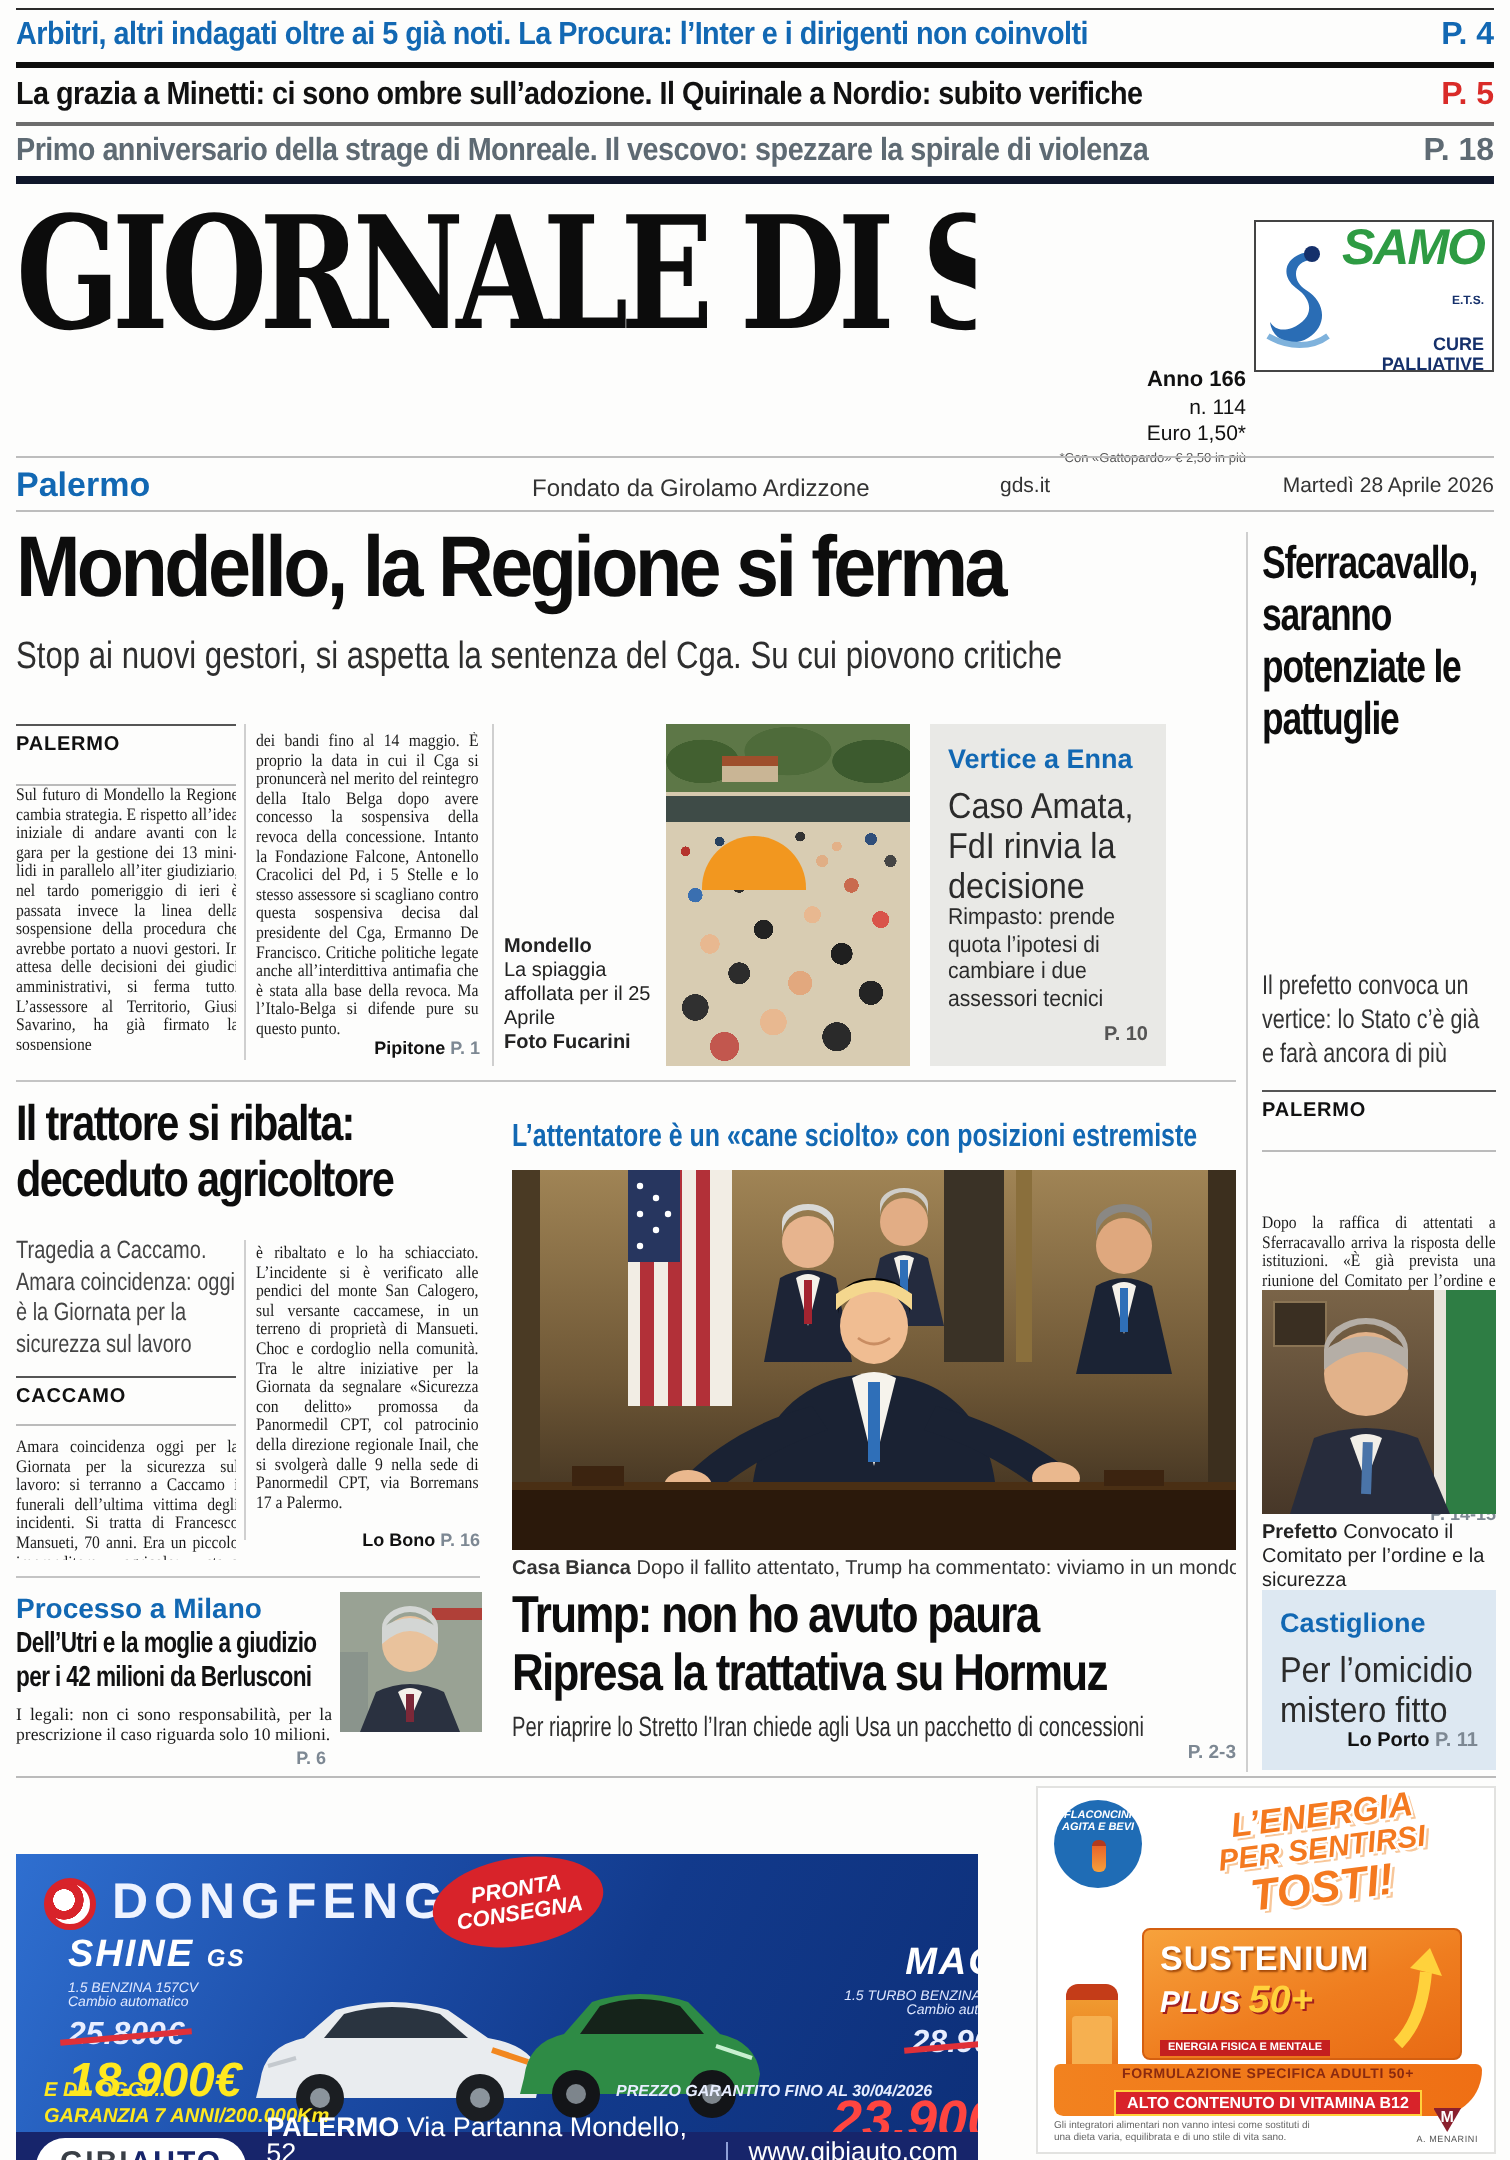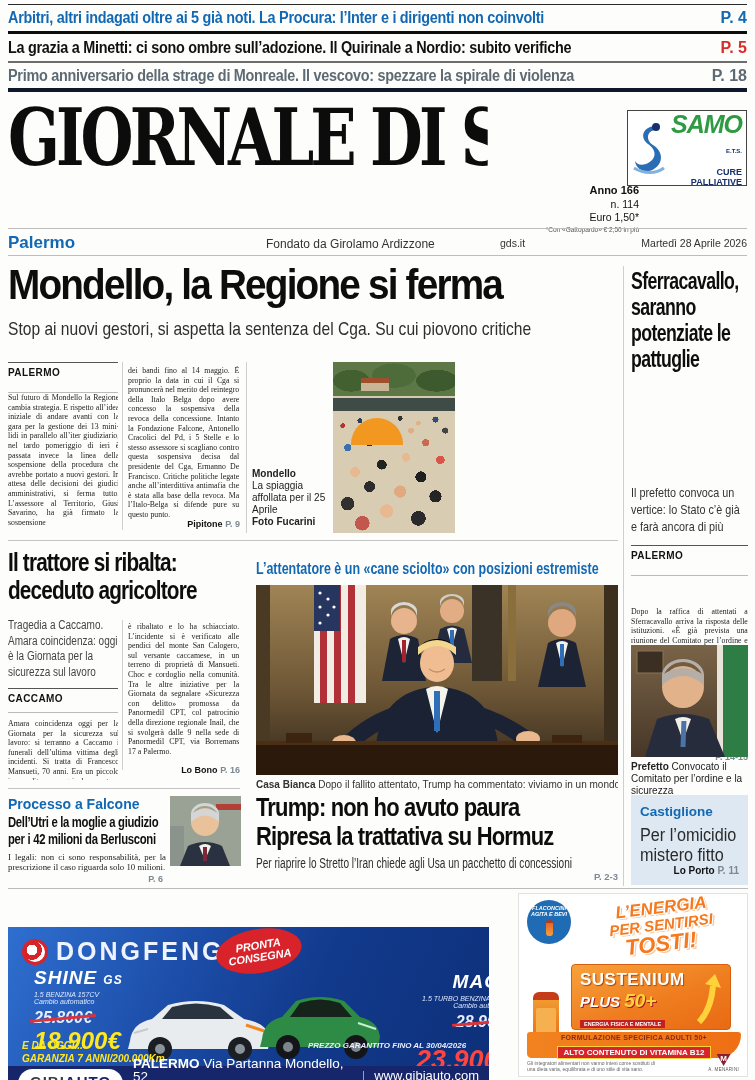--- a/index.html
+++ b/index.html
@@ -20,21 +20,21 @@
 
   
   .masthead-title { position:absolute; left:8px; top:98px; width:615px; height:84px; overflow:hidden;
     font-family:"DejaVu Serif", serif; font-weight:bold; font-size:78px; line-height:80px; letter-spacing:-5px;
     color:#0c0c0c; white-space:nowrap; transform:scaleX(.78); transform-origin:left top; }
   .samo-box { position:absolute; right:8px; top:110px; width:120px; height:76px; border:1px solid #444; background:#fff; display:flex; align-items:center; padding:4px; }
   .samo-right { flex:1; text-align:right; }
   .samo-name { font-weight:bold; font-style:italic; font-size:25px; color:#2e9b43; letter-spacing:-1px; }
   .samo-ets { font-size:6px; color:#15306b; font-weight:bold; }
   .samo-tag { font-size:9px; font-weight:bold; color:#15306b; margin-top:10px; }
-  .edition { position:absolute; right:116px; top:184px; text-align:right; line-height:1.25; }
+  .edition { position:absolute; right:132px; top:184px; text-align:right; line-height:1.25; }
   .ed-anno { font-weight:bold; font-size:11px; }
   .ed-n, .ed-euro { font-size:10.5px; }
   .ed-note { font-size:6.5px; color:#555; margin-top:2px; }
 
   
   .folio { position:absolute; left:8px; right:8px; top:228px; height:28px; border-top:1px solid #bdbdbd; border-bottom:1px solid #bdbdbd; }
   .folio-city { position:absolute; left:0; top:4px; font-size:17px; font-weight:bold; color:#1268b3; }
   .folio-founder { position:absolute; left:258px; top:8px; font-size:12px; color:#333; }
   .folio-site { position:absolute; left:492px; top:8px; font-size:10.5px; color:#333; }
   .folio-date { position:absolute; right:0; top:8px; font-size:10.5px; color:#333; }
@@ -253,40 +253,46 @@
 
   <div class="lead-col lead-col1">
     <div class="kicker">PALERMO</div>
     <div class="bodytext">Sul futuro di Mondello la Regione cambia strategia. E rispetto all’idea iniziale di andare avanti con la gara per la gestione dei 13 mini-lidi in parallelo all’iter giudiziario, nel tardo pomeriggio di ieri è passata invece la linea della sospensione della procedura che avrebbe portato a nuovi gestori. In attesa delle decisioni dei giudici amministrativi, si ferma tutto. L’assessore al Territorio, Giusi Savarino, ha già firmato la sospensione</div>
   </div>
   <div class="vrule" style="left:122px; top:362px; height:168px;"></div>
   <div class="lead-col lead-col2" style="top:366px;">
     <div class="bodytext">dei bandi fino al 14 maggio. È proprio la data in cui il Cga si pronuncerà nel merito del reintegro della Italo Belga dopo avere concesso la sospensiva della revoca della concessione. Intanto la Fondazione Falcone, Antonello Cracolici del Pd, i 5 Stelle e lo stesso assessore si scagliano contro questa sospensiva decisa dal presidente del Cga, Ermanno De Francisco. Critiche politiche legate anche all’interdittiva antimafia che è stata alla base della revoca. Ma l’Italo-Belga si difende pure su questo punto.</div>
   </div>
   <div class="abs byline" style="left:128px; top:516px; width:112px;">
-    <span>Pipitone</span> <span class="pageref">P. 9</span>
+    <span>Pipitone</span> <span class="pageref">P. 1</span>
   </div>
   <div class="vrule" style="left:246px; top:362px; height:171px;"></div>
 
   <div class="caption-col">
     <div class="caption">
       <b>Mondello</b><br>
       <span>La spiaggia affollata per il 25 Aprile</span><br>
       <b>Foto Fucarini</b>
     </div>
   </div>
 
   <div class="photo-beach">
     <div class="beach-trees"></div>
     <div class="beach-house"></div>
     <div class="beach-wall"></div>
     <div class="beach-sand"></div>
     <div class="umbrella"></div>
   </div>
 
+  <div class="enna-box">
+    <div class="box-kicker">Vertice a Enna</div>
+    <div class="box-h">Caso Amata, FdI rinvia la decisione</div>
+    <div class="enna-dek">Rimpasto: prende quota l’ipotesi di cambiare i due assessori tecnici</div>
+    <div class="enna-page pageref">P. 10</div>
+  </div>
 
   <div class="vrule" style="left:623px; top:266px; height:620px;"></div>
 
   <div class="rail">
     <div class="rail-h">Sferracavallo, saranno potenziate le pattuglie</div>
     <div style="height:104px;"></div>
     <div class="rail-sub">Il prefetto convoca un vertice: lo Stato c’è già e farà ancora di più</div>
     <div class="rail-kicker-wrap" style="height:60px;">
       <div class="kicker" style="margin-top:6px;">PALERMO</div>
     </div>
@@ -342,21 +348,21 @@
   <div class="vrule" style="left:122px; top:620px; height:150px;"></div>
   <div class="trat-right">
     <div class="bodytext">è ribaltato e lo ha schiacciato. L’incidente si è verificato alle pendici del monte San Calogero, sul versante caccamese, in un terreno di proprietà di Mansueti. Choc e cordoglio nella comunità. Tra le altre iniziative per la Giornata da segnalare «Sicurezza con delitto» promossa da Panormedil CPT, col patrocinio della direzione regionale Inail, che si svolgerà dalle 9 nella sede di Panormedil CPT, via Borremans 17 a Palermo.</div>
   </div>
   <div class="trat-by byline">
     <span>Lo Bono</span> <span class="pageref">P. 16</span>
   </div>
 
   <div class="hrule" style="left:8px; top:788px; width:232px;"></div>
 
-  <div class="du-kicker">Processo a Falcone</div>
+  <div class="du-kicker">Processo a Milano</div>
   <div class="du-h">Dell’Utri e la moglie a giudizio per i 42 milioni da Berlusconi</div>
   <div class="du-dek">I legali: non ci sono responsabilità, per la prescrizione il caso riguarda solo 10 milioni.</div>
   <div class="du-page">P. 6</div>
   <div class="photo-dellutri">
     <svg width="71" height="70" viewBox="0 0 71 70">
       <rect width="71" height="70" fill="#99a294"></rect>
       <rect x="46" y="8" width="25" height="6" fill="#b04038"></rect>
       <rect x="0" y="30" width="14" height="40" fill="#8a948c"></rect>
       <circle cx="35" cy="26" r="14" fill="#e9c29c"></circle>
       <path d="M21 24 a14 14 0 0 1 28 0 l0 -6 a14 11 0 0 0 -28 0 z" fill="#d3d6d4"></path>

